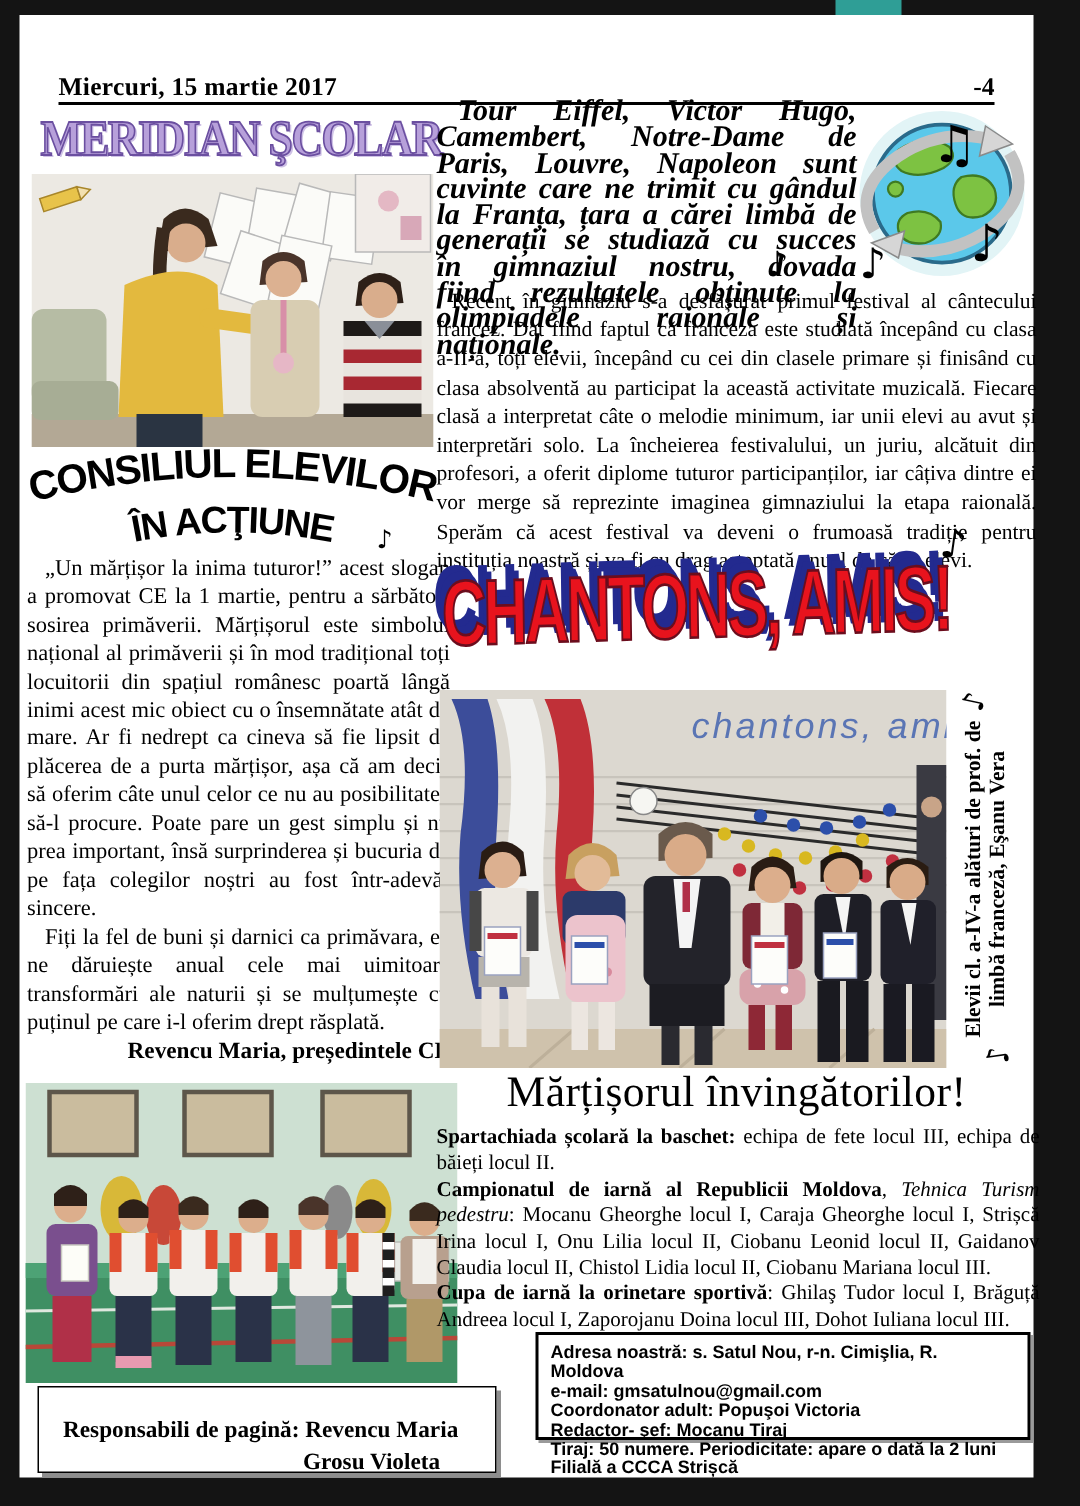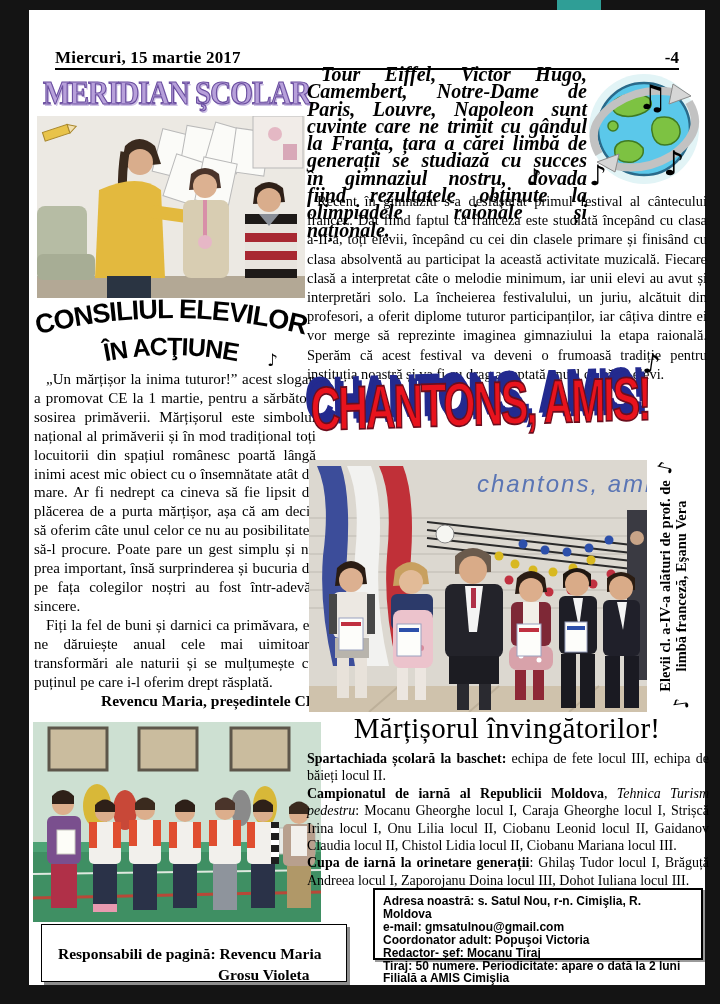--- a/index.html
+++ b/index.html
@@ -1,19 +1,19 @@
 <!DOCTYPE html>
 <html><head>
 <meta charset="utf-8">
 <style>
   html,body{margin:0;padding:0;}
   body{width:720px;height:1004px;background:#141414;position:relative;overflow:hidden;
        font-family:"Liberation Serif", serif;}
   .teal-accent{position:absolute;left:557px;top:0;width:44px;height:11px;background:#2f9e96;}
-  .page{position:absolute;left:29px;top:10px;width:676px;height:975px;background:#ffffff;}
+  .page{position:absolute;left:13px;top:10px;width:676px;height:975px;background:#ffffff;}
 
   
   .hdr{position:absolute;left:26px;top:32px;width:624px;height:26px;
        border-bottom:2.5px solid #000;display:flex;justify-content:space-between;align-items:flex-end;}
   .hdr .date{font-weight:bold;font-size:17px;letter-spacing:.2px;}
   .hdr .pg{font-weight:bold;font-size:17px;}
 
   
   .masthead{position:absolute;left:10px;top:64px;width:284px;text-align:center;
     font-family:"Liberation Serif",serif;font-weight:bold;font-size:30px;letter-spacing:-1px;
@@ -450,25 +450,25 @@
       </div>
       <span class="mn up">♪</span>
     </div>
   </div>
 
   <div class="felicitari">Mărțișorul învingătorilor!</div>
 
   <div class="results">
     <p><span class="b">Spartachiada școlară la baschet:</span><span> echipa de fete locul III, echipa de băieți locul II.</span></p>
     <p><span class="b">Campionatul de iarnă al Republicii Moldova</span><span>, </span><span class="i">Tehnica Turism pedestru</span><span>: Mocanu Gheorghe locul I, Caraja Gheorghe locul I, Strișcă Irina locul I, Onu Lilia locul II, Ciobanu Leonid locul II, Gaidanov Claudia locul II, Chistol Lidia locul II, Ciobanu Mariana locul III.</span></p>
-    <p><span class="b">Cupa de iarnă la orinetare generații</span><span>: Ghilaş Tudor locul I, Brăguță Andreea locul I, Zaporojanu Doina locul III, Dohot Iuliana locul III.</span></p>
+    <p><span class="b">Cupa de iarnă la orinetare sportivă</span><span>: Ghilaş Tudor locul I, Brăguță Andreea locul I, Zaporojanu Doina locul III, Dohot Iuliana locul III.</span></p>
   </div>
 
   <div class="addrbox">
     <div>Adresa noastră: s. Satul Nou, r-n. Cimişlia, R. Moldova</div>
     <div>e-mail: gmsatulnou@gmail.com</div>
     <div>Coordonator adult: Popuşoi Victoria</div>
     <div>Redactor- şef: Mocanu Tiraj</div>
     <div>Tiraj: 50 numere. Periodicitate: apare o dată la 2 luni</div>
-    <div>Filială a AMIS Cimişlia</div>
+    <div>Filială a CCCA Strișcă</div>
   </div>
 
 </div>
 
 </body></html>

